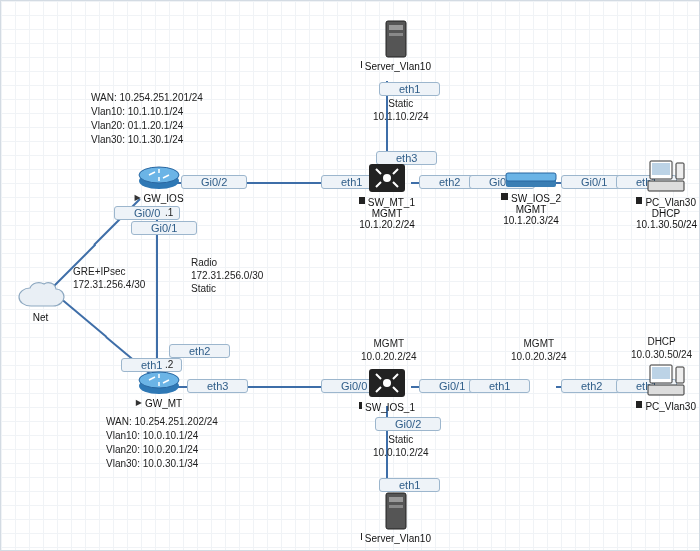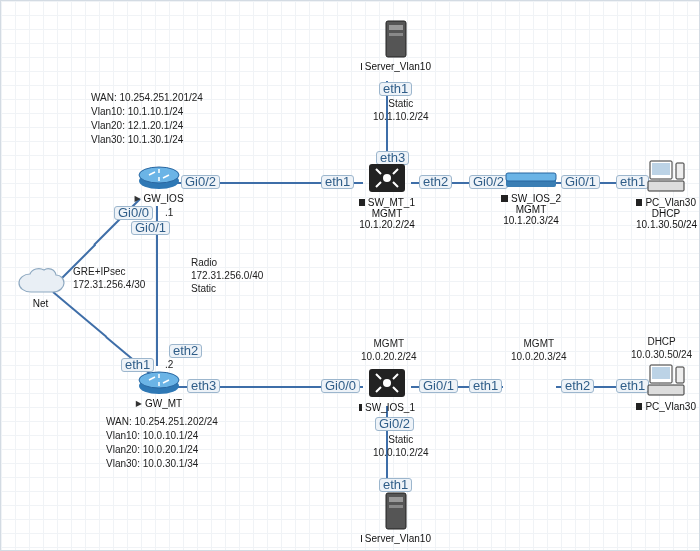--- a/index.html
+++ b/index.html
@@ -1,28 +1,28 @@
 <!DOCTYPE html>
 <html><head>
 <meta charset="utf-8">
 <style>
   html,body{margin:0;padding:0;width:700px;height:551px;font-family:Arial,Helvetica,sans-serif;font-size:10px;color:#333;background:#fff;overflow:hidden}
   .canvas{position:relative;width:700px;height:551px;background:#fff;
     background-image:linear-gradient(#f0f3f6 1px,transparent 1px),linear-gradient(90deg,#f0f3f6 1px,transparent 1px);
     background-size:14px 14px;border:1px solid #d3dbe3;box-sizing:border-box}
   .node{position:absolute;text-align:center}
   .lbl{display:block;white-space:nowrap;color:#111;font-size:10px}
-  .blk{display:flex;align-items:center;justify-content:center;gap:3px}
+  .blk{display:flex;justify-content:center;gap:3px}
   .sq{width:7px;height:7px;background:#222;display:inline-block}
   .cpt{padding-top:2px}
   
   svg{display:block;margin:0 auto}
   .link{position:absolute;background:#3e6ea8;height:2px}
   .linkV{position:absolute;background:#3e6ea8;width:2px}
-  .ifbox{position:absolute;background:#eef3f8;border:1px solid #9cb6cd;border-radius:3px;font-size:13px;color:#2f5d88;padding:0 3px;line-height:12px;white-space:nowrap}
+  .ifbox{position:absolute;background:#eef3f8;border:1px solid #9cb6cd;border-radius:3px;font-size:11px;color:#2f5d88;padding:0 19px;line-height:12px;white-space:nowrap}
   .txt{position:absolute;font-size:10px;color:#222;white-space:nowrap}
   .watermark{position:absolute;left:50%;top:50%;transform:translate(-50%,-55%);font-size:36px;font-weight:700;color:#000;opacity:.25;pointer-events:none;white-space:nowrap}
 </style>
 </head>
 <body>
 
 <div class="canvas">
 
 
   <div class="link" style="left:52px;top:285px;width:60px;transform:rotate(-45deg);transform-origin:left center"></div>
@@ -64,21 +64,21 @@
   <div class="ifbox" style="left:168px;top:343px">eth2</div>
   <div class="ifbox" style="left:186px;top:378px">eth3</div>
   <div class="ifbox" style="left:320px;top:378px">Gi0/0</div>
   <div class="ifbox" style="left:418px;top:378px">Gi0/1</div>
   <div class="ifbox" style="left:374px;top:416px">Gi0/2</div>
   <div class="ifbox" style="left:378px;top:477px">eth1</div>
   <div class="ifbox" style="left:468px;top:378px">eth1</div>
   <div class="ifbox" style="left:560px;top:378px">eth2</div>
   <div class="ifbox" style="left:615px;top:378px">eth1</div>
 
-  <div class="node" style="left:12px;top:265px;width:55px">
+  <div class="node" style="left:12px;top:279px;width:55px">
     <svg width="50" height="32" viewBox="0 0 50 32">
       <path d="M15 26c-7 0-12-4-12-9s5-9 11-9c2-5 9-7 14-4 4-3 11-1 12 5 5 0 8 4 8 8s-4 9-11 9H15z" fill="#e9eff5" stroke="#8ea9c1" stroke-width="1.2"></path>
     </svg>
     <span class="lbl">Net</span>
   </div>
 
   <div class="node" style="left:128px;top:160px;width:60px">
     <svg width="44" height="30" viewBox="0 0 44 30">
       <ellipse cx="22" cy="20" rx="20" ry="8" fill="#2e78b5"></ellipse>
       <ellipse cx="22" cy="14" rx="20" ry="8" fill="#6bb4e6" stroke="#2866a0"></ellipse>
@@ -86,33 +86,33 @@
     </svg>
     <div class="blk cpt">
         <span style="font-size:8px">▶</span>
         <span class="lbl">GW_IOS</span>
       </div>
   </div>
 
   <div class="txt" style="left:90px;top:90px;line-height:14px">
     <div>WAN: 10.254.251.201/24</div>
     <div>Vlan10: 10.1.10.1/24</div>
-    <div>Vlan20: 12.1.20.1/24</div>
+    <div>Vlan20: 01.1.20.1/24</div>
     <div>Vlan30: 10.1.30.1/24</div>
   </div>
   <div class="txt" style="left:164px;top:206px">.1</div>
 
   <div class="txt" style="left:72px;top:264px;line-height:13px">
     <div>GRE+IPsec</div>
     <div>172.31.256.4/30</div>
   </div>
 
   <div class="txt" style="left:190px;top:255px;line-height:13px">
     <div>Radio</div>
-    <div>172.31.256.0/40</div>
+    <div>172.31.256.0/30</div>
     <div>Static</div>
   </div>
 
   <div class="node" style="left:128px;top:365px;width:60px">
     <svg width="44" height="30" viewBox="0 0 44 30">
       <ellipse cx="22" cy="20" rx="20" ry="8" fill="#2e78b5"></ellipse>
       <ellipse cx="22" cy="14" rx="20" ry="8" fill="#6bb4e6" stroke="#2866a0"></ellipse>
       <path d="M12 14l6-3M32 14l-6 3M22 8v4M22 20v-4" stroke="#fff" stroke-width="1.5"></path>
     </svg>
     <div class="blk cpt">

